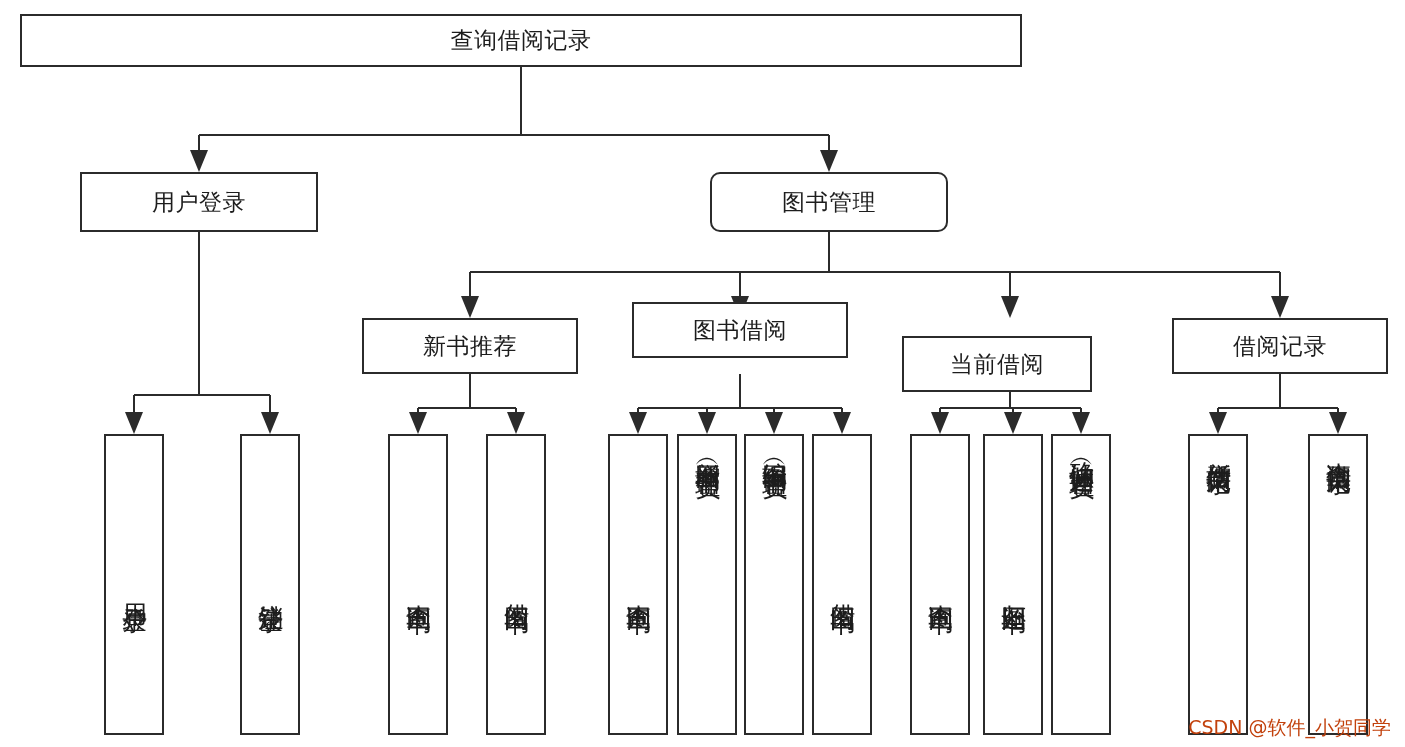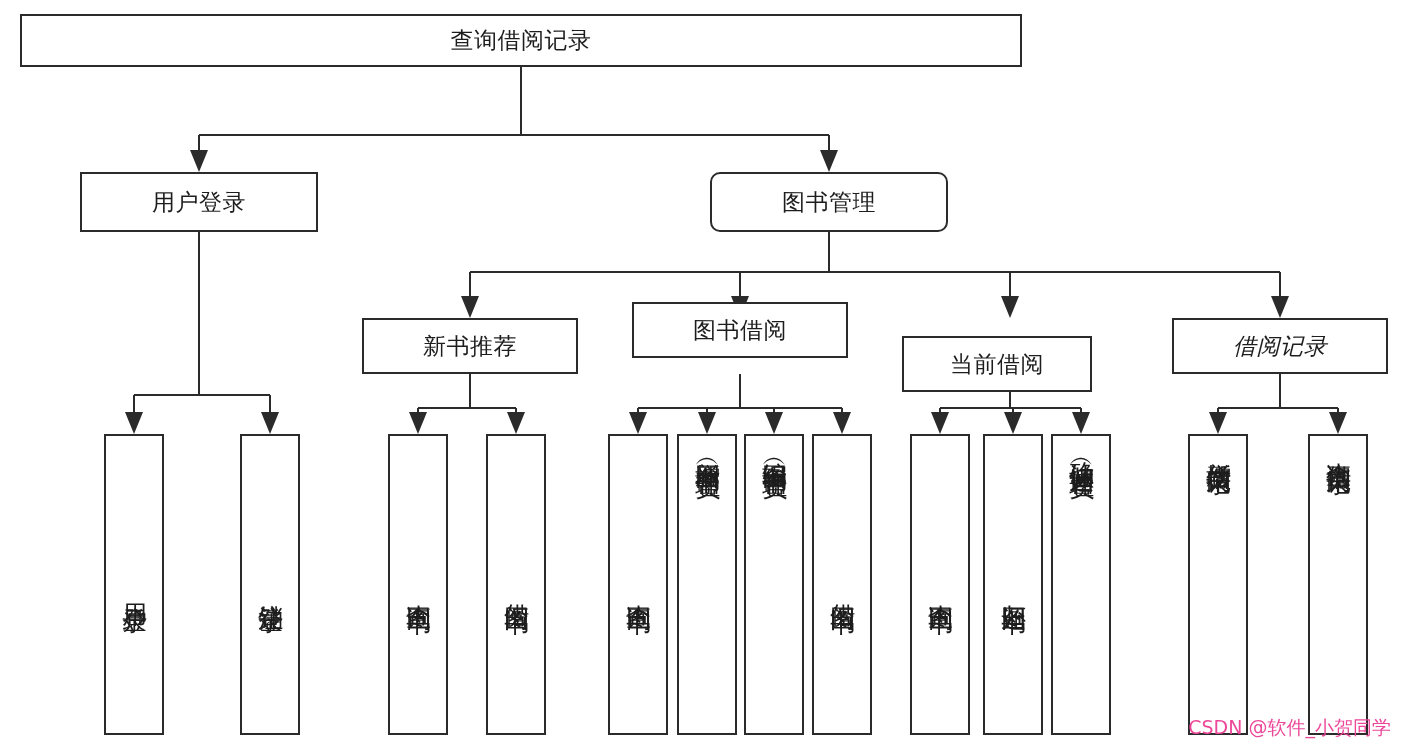--- a/index.html
+++ b/index.html
@@ -57,21 +57,21 @@
     max-height: 100%;
   }
   .node.vert.top-anchor {
     align-items: flex-start;
   }
   #watermark {
     position: absolute;
     right: 14px;
     bottom: 6px;
     font-size: 19px;
-    color: #ec4899;
+    color: #c2410c;
     white-space: nowrap;
     pointer-events: none;
     font-family: "DejaVu Sans", "Liberation Sans", sans-serif;
   }
 </style>
 </head>
 <body>
 
 <div id="canvas">
 
@@ -142,21 +142,21 @@
       </div>
       <div class="node horiz" style="left: 362px; top: 318px; width: 216px; height: 56px;">
         <span class="lbl">新书推荐</span>
       </div>
       <div class="node horiz" style="left: 632px; top: 302px; width: 216px; height: 56px;">
         <span class="lbl">图书借阅</span>
       </div>
       <div class="node horiz" style="left: 902px; top: 336px; width: 190px; height: 56px;">
         <span class="lbl">当前借阅</span>
       </div>
-      <div class="node horiz" style="left: 1172px; top: 318px; width: 216px; height: 56px; font-style: italic;">
+      <div class="node horiz" style="left: 1172px; top: 318px; width: 216px; height: 56px;">
         <span class="lbl">借阅记录</span>
       </div>
       <div class="node vert" style="left: 104px; top: 434px; width: 60px; height: 301px;">
         <span class="lbl">用户登录</span>
       </div>
       <div class="node vert" style="left: 240px; top: 434px; width: 60px; height: 301px;">
         <span class="lbl">注销登录</span>
       </div>
       <div class="node vert" style="left: 388px; top: 434px; width: 60px; height: 301px;">
         <span class="lbl">查询图书</span>

